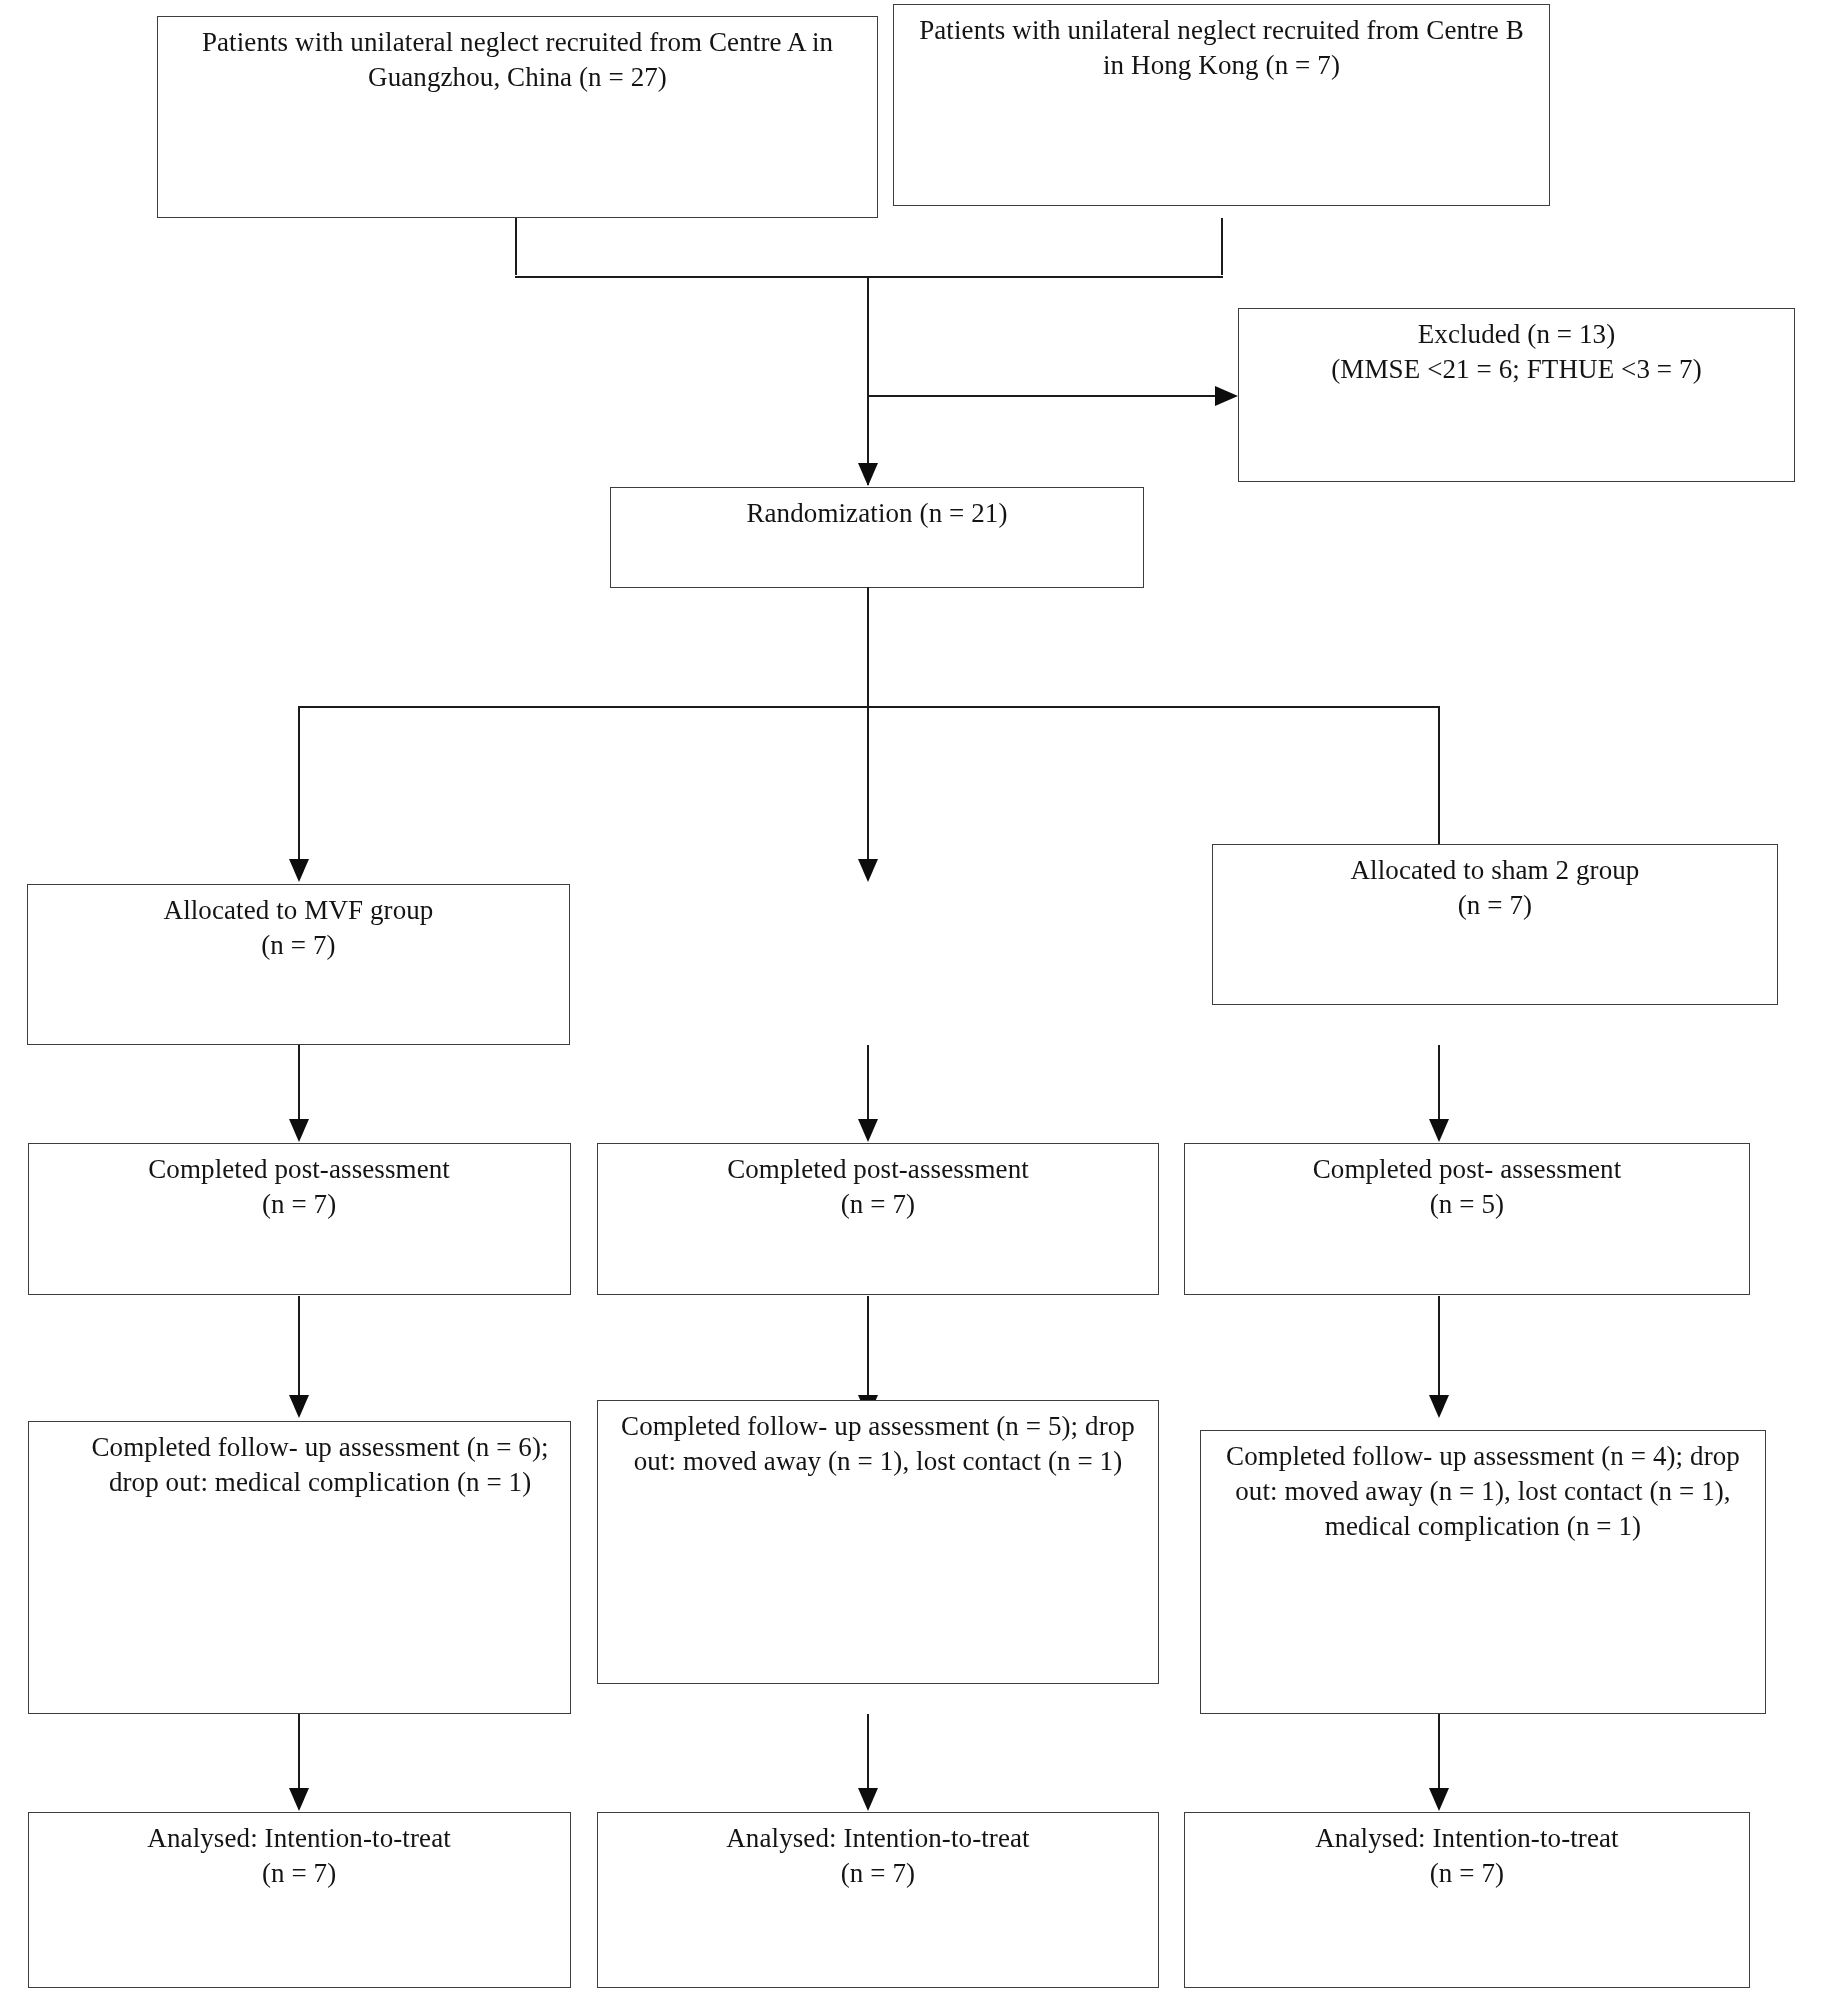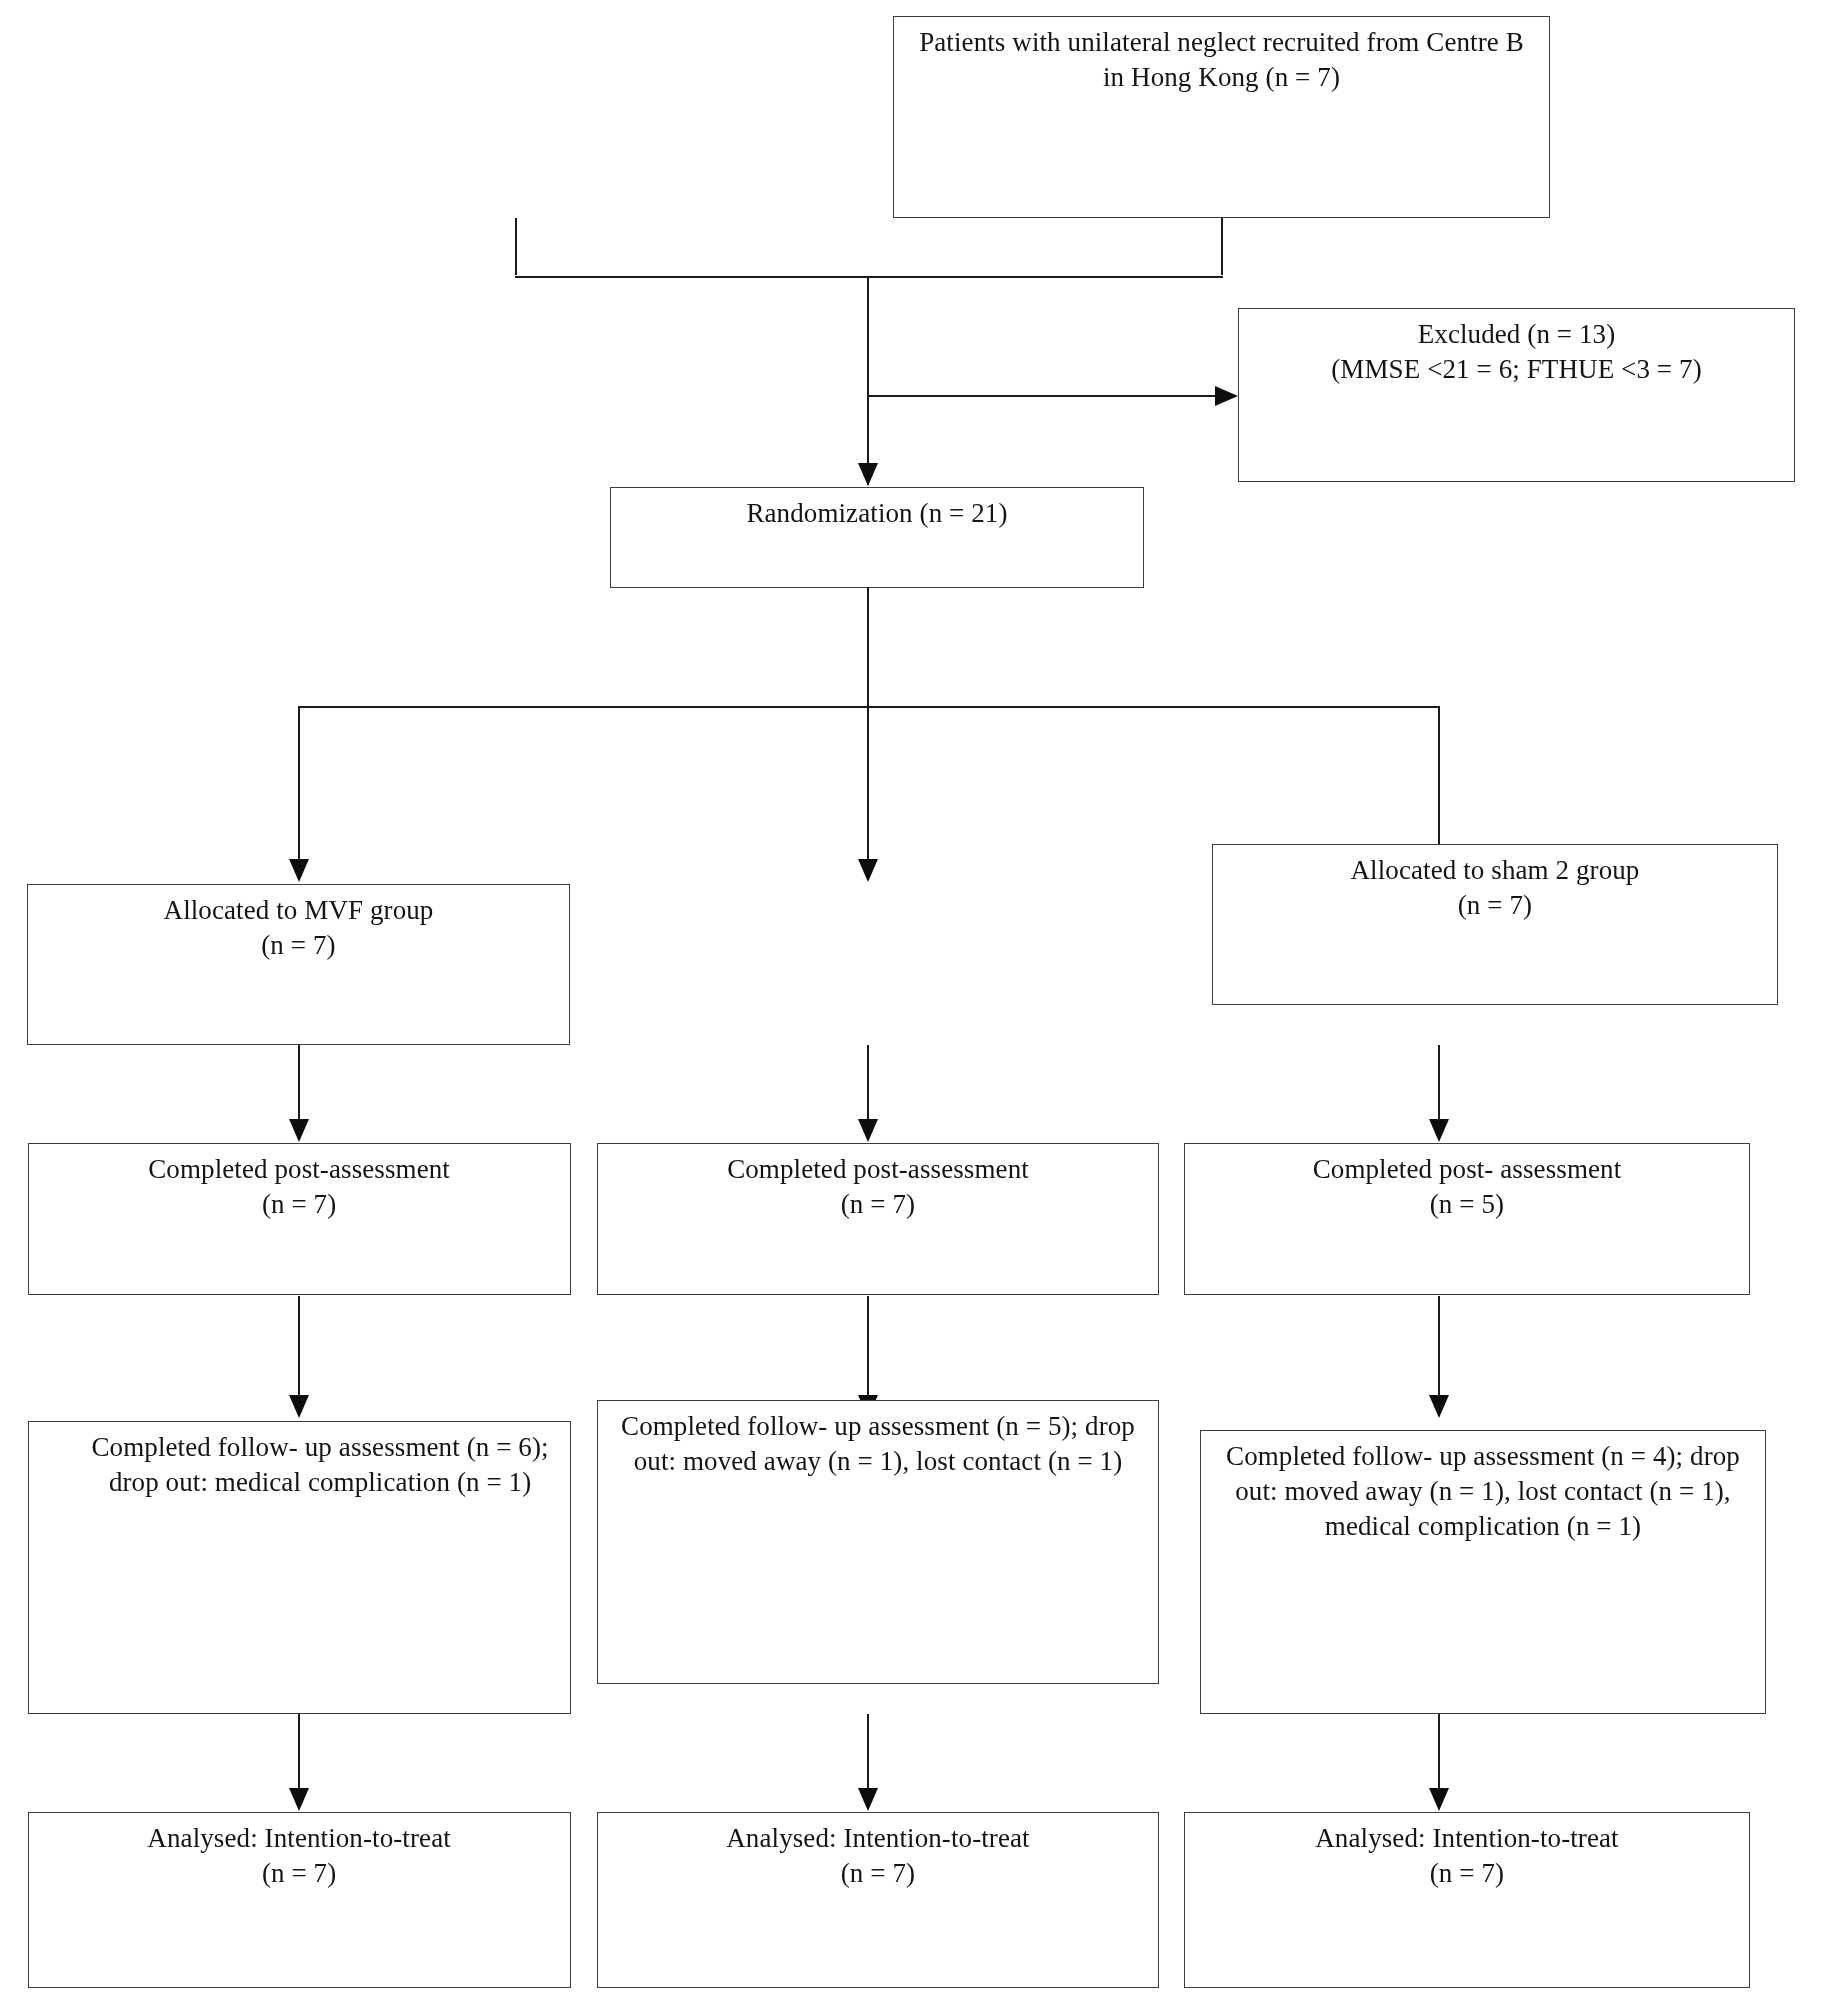--- a/index.html
+++ b/index.html
@@ -56,22 +56,25 @@
     border-top:10px solid transparent;
     border-bottom:10px solid transparent;
     border-left:23.5px solid #0d0d0d;
   }
 </style>
 </head>
 <body>
 
 <div id="canvas">
 
+  <div class="node" style="left:157px;top:16px;width:721px;height:202px;">
+    <span class="txt">Patients with unilateral neglect recruited from Centre A in Guangzhou, China (n = 27)</span>
+  </div>
 
-  <div class="node" style="left:893px;top:16px;width:657px;height:202px;">
+  <div class="node" style="left:893px;top:4px;width:657px;height:202px;">
     <span class="txt">Patients with unilateral neglect recruited from Centre B in Hong Kong (n = 7)</span>
   </div>
 
   <div class="vline" style="left:515px;top:218px;height:57px;"></div>
   <div class="vline" style="left:1221px;top:218px;height:57px;"></div>
   <div class="hline" style="left:515px;top:276px;width:708px;"></div>
   <div class="vline" style="left:867px;top:276px;height:209px;"></div>
   <div class="arrow-down" style="left:858px;top:463px;"></div>
 
   <div class="hline" style="left:867px;top:395px;width:352px;"></div>

